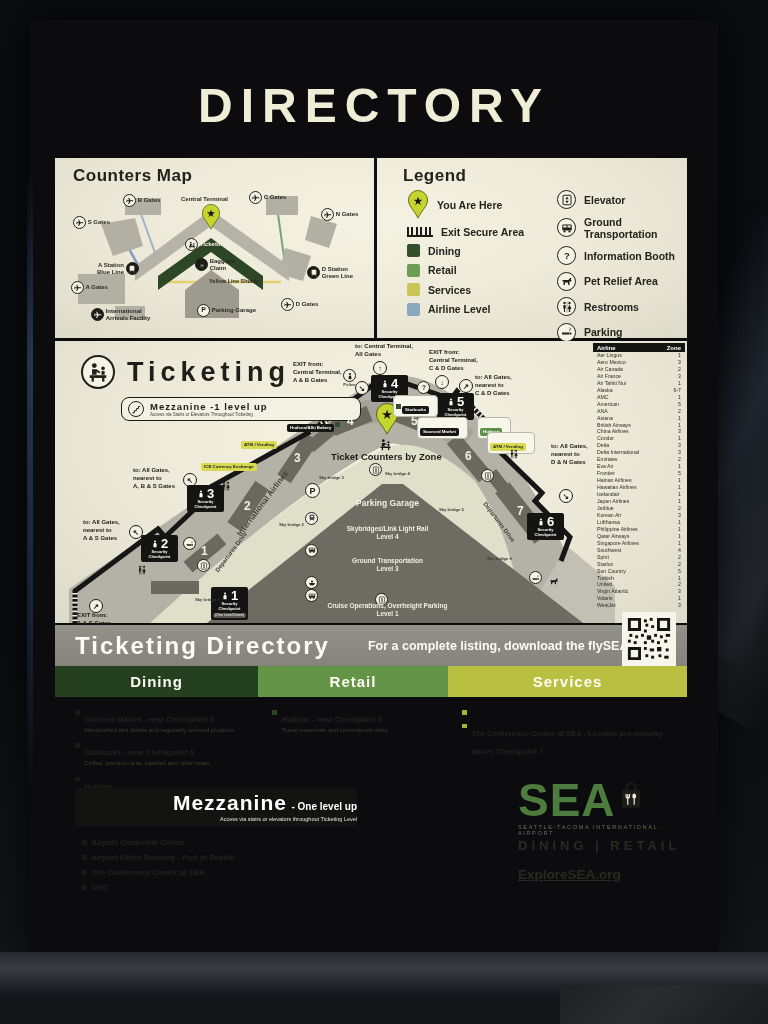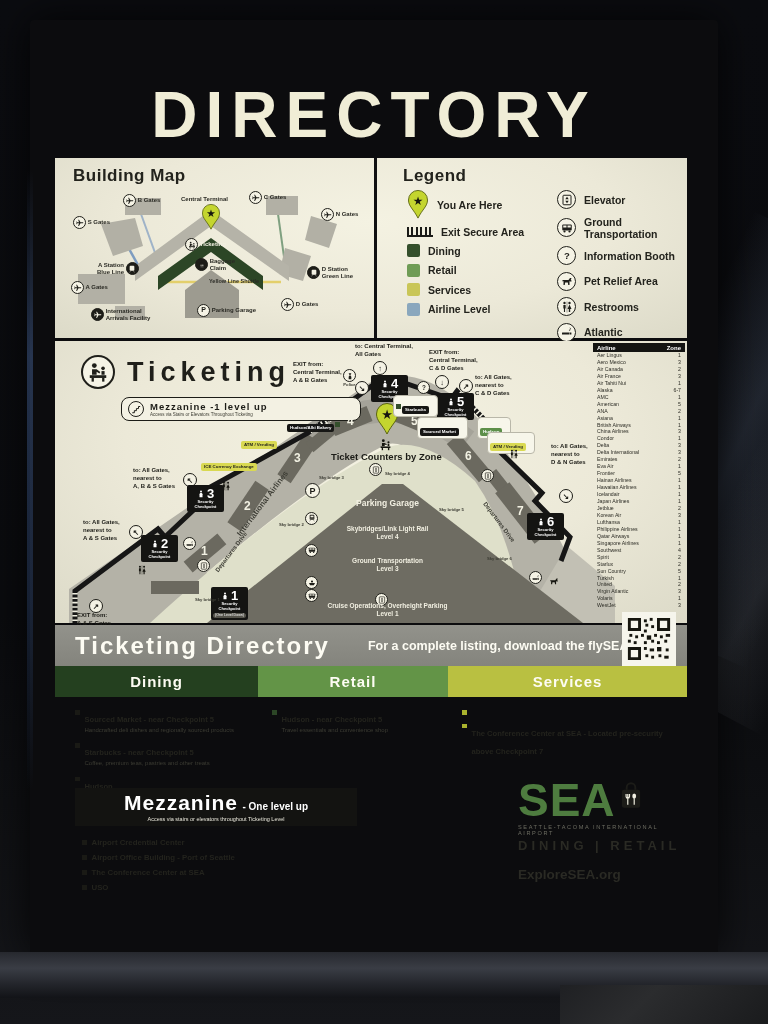--- a/index.html
+++ b/index.html
@@ -18,21 +18,21 @@
   .ledge{left:0;top:952px;width:768px;height:46px;
     background:linear-gradient(180deg,#26282e 0%,#3a3d45 35%,#23252b 70%,#121317 100%);}
   .floor{left:560px;top:985px;width:208px;height:39px;
     background:linear-gradient(135deg,#1f2023,#2b2c2e 40%,#1a1b1d);}
   .cam-stamp{left:645px;top:58px;width:44px;height:7px;opacity:.75;filter:blur(.5px);
     background:repeating-linear-gradient(90deg,#8d2419 0 3px,transparent 3px 5px);}
   
   .sign{left:30px;top:20px;width:688px;height:934px;background:#0c0c0e;border-radius:4px;
     box-shadow:0 0 40px rgba(0,0,0,.8);}
   .sign-title{left:0;top:58px;width:688px;text-align:center;color:#f0edd6;
-    font-size:64px;font-weight:bold;letter-spacing:8px;}
+    font-size:48px;font-weight:bold;letter-spacing:8px;}
   .lit{background:radial-gradient(ellipse at 50% 35%,#f4f2e2 0%,#ece9d8 55%,#dcdac8 100%);}
   .panel-top{left:25px;top:138px;width:632px;height:180px;}
   .panel-divider{left:344px;top:138px;width:3px;height:180px;background:#101012;}
   .panel-map{left:25px;top:321px;width:632px;height:282px;}
   h2.sec{margin:0;font-size:17px;font-weight:bold;color:#23231d;letter-spacing:.5px;}
   
   .lg-item{display:flex;align-items:center;gap:8px;margin-bottom:6.5px;}
   .lg-label{font-size:10.5px;font-weight:bold;color:#23231d;}
   .sw{width:13px;height:13px;border-radius:2px;flex:0 0 auto;}
   .hatch{width:26px;height:8px;flex:0 0 auto;border-bottom:2px solid #1a1a17;
@@ -72,31 +72,31 @@
     display:flex;align-items:center;}
   .banner-title{font-size:24px;font-weight:bold;color:#fdfcf3;letter-spacing:2px;margin-left:20px;}
   .banner-note{font-size:12.5px;font-weight:bold;color:#fdfcf3;margin-left:38px;}
   .qr{left:592px;top:592px;width:54px;height:54px;background:#f6f5ec;padding:3px;box-sizing:border-box;}
   .colhead{height:31px;display:flex;align-items:center;justify-content:center;
     font-size:15px;font-weight:bold;color:#fdfcf3;letter-spacing:1px;}
   .item-name{font-size:7.6px;font-weight:bold;color:#23231d;line-height:1.3;}
   .item-desc{font-size:6px;color:#3c3c33;line-height:1.3;margin-top:.5px;}
   .bullet{width:4.5px;height:4.5px;flex:0 0 auto;margin-top:2px;}
   .d-item{display:flex;gap:5px;margin-bottom:7px;}
-  .mezz-banner{background:#131311;color:#fff;text-align:center;padding:3px 0 4px;}
+  .mezz-banner{background:#131311;color:#fff;text-align:right;padding:3px 0 4px;}
   .mezz-title{font-size:21px;font-weight:bold;letter-spacing:1px;}
   .mezz-suffix{font-size:10px;font-weight:bold;}
   .mezz-sub{font-size:5.5px;margin-top:1px;color:#e8e6da;}
   .mz-item{display:flex;gap:5px;align-items:center;margin-bottom:6px;}
   .mz-label{font-size:7.8px;font-weight:bold;color:#23231d;}
   
   .sea{font-size:46px;font-weight:bold;color:#4e7c3f;letter-spacing:1px;line-height:44px;}
   .sea-air{font-size:5.6px;letter-spacing:1.6px;color:#6d6d62;margin-top:2px;}
   .sea-tag{font-size:13px;font-weight:bold;color:#2a2a24;letter-spacing:4px;margin-top:2px;}
-  .sea-url{font-size:13.5px;font-weight:bold;color:#2a2a24;margin-top:14px;}
+  .sea-url{font-size:13.5px;font-weight:bold;color:#2a2a24;margin-top:14px;text-decoration:underline;}
   .locl{font-size:6px;font-weight:bold;color:#2a2a24;line-height:1.15;white-space:pre-line;}
   .loc-ic{display:inline-flex;vertical-align:middle;}
 </style>
 </head>
 <body>
 
 <svg style="position:absolute;width:0;height:0" aria-hidden="true">
   <defs>
     <symbol id="i-plane" viewBox="0 0 24 24">
         <path d="M21 13 L13.5 13 L9 21 H6.5 L9 13 H4 L2 15.5 H0.5 L2 11.5 0.5 7.5 H2 L4 10 H9 L6.5 2 H9 L13.5 10 H21 A1.7 1.7 0 0 1 21 13 Z" fill="currentColor"></path>
@@ -182,21 +182,21 @@
 <div class="abs glare-right2"></div>
 <div class="abs cam-stamp"></div>
 
 <div class="abs sign">
 
   <div class="abs sign-title">DIRECTORY</div>
 
   <div class="abs panel-top lit">
 
     <div class="abs" style="left:18px;top:8px;">
-      <h2 class="sec">Building Map</h2>
+      <h2 class="sec">Counters Map</h2>
     </div>
     <div class="abs" style="left:8px;top:28px;width:310px;height:148px;">
       <svg class="abs" style="left:0;top:0" width="310" height="148" viewBox="0 0 310 148">
         <line x1="60" y1="52" x2="80" y2="88" stroke="#7d9cc0" stroke-width="2.5"></line>
         <line x1="78" y1="28" x2="95" y2="75" stroke="#9fb3c8" stroke-width="2"></line>
         <line x1="215" y1="28" x2="222" y2="78" stroke="#7fa080" stroke-width="2"></line>
         <line x1="100" y1="96" x2="218" y2="96" stroke="#e3cf6b" stroke-width="2.5"></line>
         <rect x="62" y="12" width="36" height="17" fill="#b2b0a5"></rect>
         <polygon points="38,38 72,32 80,60 50,70" fill="#b2b0a5"></polygon>
         <rect x="203" y="10" width="32" height="19" fill="#b2b0a5"></rect>
@@ -324,21 +324,21 @@
             </svg>
           </span>
         <span class="lg-label">Restrooms</span>
       </div>
       <div class="lg-item">
         <span class="cir">
             <svg viewBox="0 0 24 24">
               <use href="#i-smoking"></use>
             </svg>
           </span>
-        <span class="lg-label">Atlantic</span>
+        <span class="lg-label">Parking</span>
       </div>
       <div class="lg-item">
         <span class="cir">
             <svg viewBox="0 0 24 24">
               <use href="#i-stairs"></use>
             </svg>
           </span>
         <span class="lg-label">Stairs</span>
       </div>
     </div>

